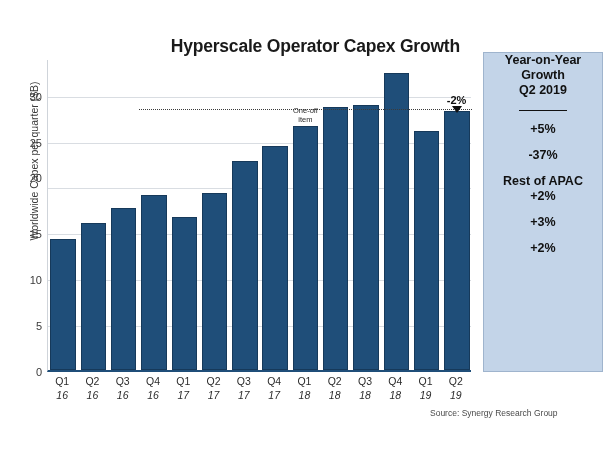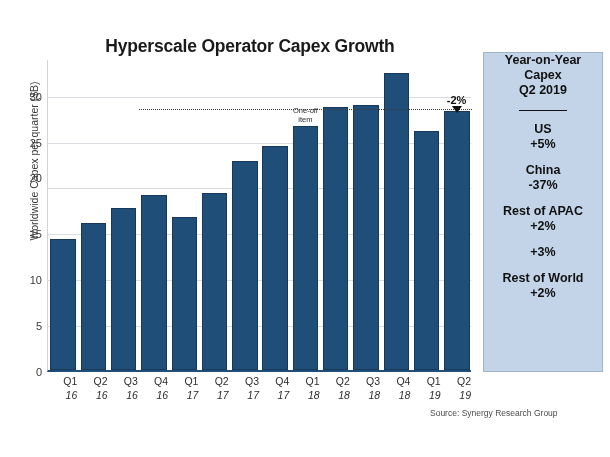--- a/index.html
+++ b/index.html
@@ -22,21 +22,21 @@
     height: 457px;
     background: #ffffff;
   }
 
   
   #chart-title {
     position: absolute;
     left: 40px;
     top: 36px;
     width: 420px;
-    text-align: center;
+    text-align: right;
     font-size: 17.5px;
     font-weight: bold;
     color: #1a1a1a;
     letter-spacing: -0.2px;
     white-space: nowrap;
   }
 
   
   #y-axis-title {
     position: absolute;
@@ -109,21 +109,21 @@
   #x-labels {
     position: absolute;
     left: 47px;
     top: 374px;
     width: 424px;
     height: 34px;
   }
   .xtick {
     position: absolute;
     top: 0;
-    text-align: right;
+    text-align: center;
     font-size: 10.5px;
     color: #2b2b2b;
     line-height: 14px;
   }
   .xtick .q { display: block; }
   .xtick .yr { display: block; font-style: italic; }
 
   
   #oneoff-annotation {
     position: absolute;
@@ -342,41 +342,38 @@
       </div>
       <div class="xtick" style="left: 393.714px; width: 30.2857px;">
         <span class="q">Q2</span>
         <span class="yr">19</span>
       </div>
     </div>
 
   <div id="side-panel" style="background: rgb(195, 212, 232);">
     <div id="panel-heading">
       <span>Year-on-Year</span><br>
-      <span>Capex</span><br>
+      <span>Growth</span><br>
       <span class="period">Q2 2019</span>
     </div>
     <div id="panel-regions">
         <div class="region-block">
-          <div class="region-name">US</div>
           <div class="region-value">+5%</div>
         </div>
         <div class="region-block">
-          <div class="region-name">China</div>
           <div class="region-value">-37%</div>
         </div>
         <div class="region-block">
           <div class="region-name">Rest of APAC</div>
           <div class="region-value">+2%</div>
         </div>
         <div class="region-block">
           <div class="region-value">+3%</div>
         </div>
         <div class="region-block">
-          <div class="region-name">Rest of World</div>
           <div class="region-value">+2%</div>
         </div>
       </div>
   </div>
 
   <div id="source-note">Source:  Synergy Research Group</div>
 
 </div>
 
 </body></html>

